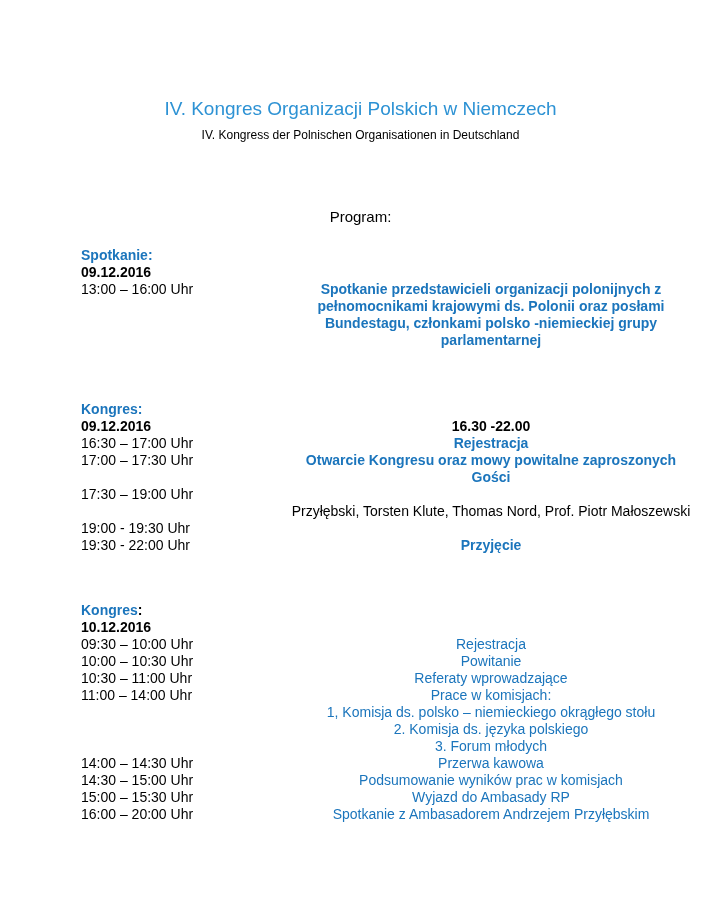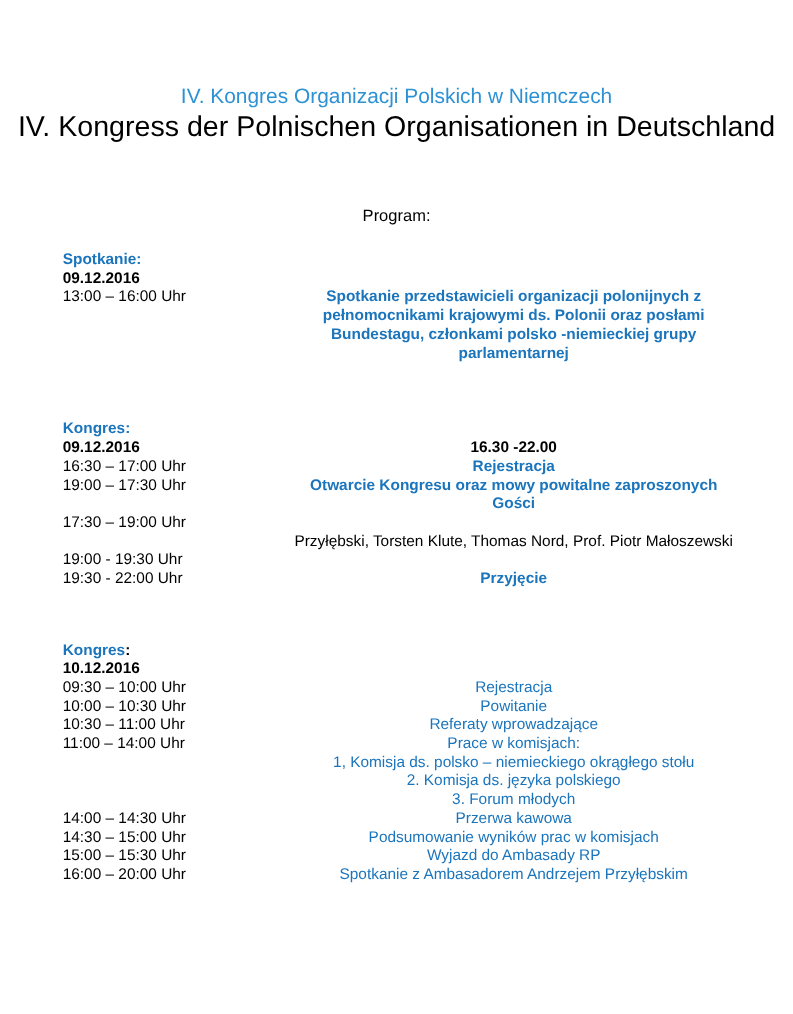--- a/index.html
+++ b/index.html
@@ -10,50 +10,51 @@
   body {
     width: 721px;
     min-height: 922px;
     font-family: "Liberation Sans", "DejaVu Sans", sans-serif;
     color: #000000;
   }
   .page {
     width: 721px;
     min-height: 922px;
     box-sizing: border-box;
-    padding-top: 76px;
+    padding-top: 96px;
     background: #ffffff;
   }
   .doc-header { text-align: center; }
   .title-pl {
     margin: 0;
     font-size: 19px;
     line-height: 26px;
     font-weight: 400;
     color: var(--title-blue, #2D92D4);
   }
   .title-de {
     margin: 0;
-    font-size: 26px;
+    font-size: 12px;
     line-height: 26px;
     font-weight: 400;
     color: #000000;
   }
   .program-heading {
     margin-top: 56px;
     text-align: center;
     font-size: 15px;
     line-height: 26px;
     color: #000000;
   }
   .content {
     padding-left: 57px;
     padding-right: 24px;
     font-size: 14px;
     line-height: 17px;
+    margin-left: 24px;
   }
   .sec { margin: 0; }
   .sec-first   { margin-top: 17px; }
   .sec-second  { margin-top: 52px; }
   .sec-third   { margin-top: 48px; }
   .sec-heading { white-space: nowrap; }
   .h-main {
     color: var(--body-blue, #1B75BC);
     font-weight: 700;
   }
@@ -119,21 +120,21 @@
       <div class="sec-heading"><span class="h-main">Kongres</span><span class="h-colon" data-style="blue-bold">:</span></div>
       <div class="row">
         <span class="col-time date-cell">09.12.2016</span>
         <span class="col-entry session-time-cell">16.30 -22.00</span>
       </div>
       <div class="row">
         <span class="col-time">16:30 – 17:00 Uhr</span>
         <span class="col-entry" data-style="blue-bold">Rejestracja</span>
       </div>
       <div class="row">
-        <span class="col-time">19:00 – 17:30 Uhr</span>
+        <span class="col-time">17:00 – 17:30 Uhr</span>
         <span class="col-entry" data-style="blue-bold">Otwarcie Kongresu oraz mowy powitalne zaproszonych</span>
       </div>
       <div class="row">
         <span class="col-time"></span>
         <span class="col-entry" data-style="blue-bold">Gości</span>
       </div>
       <div class="row">
         <span class="col-time">17:30 – 19:00 Uhr</span>
       </div>
       <div class="row">

